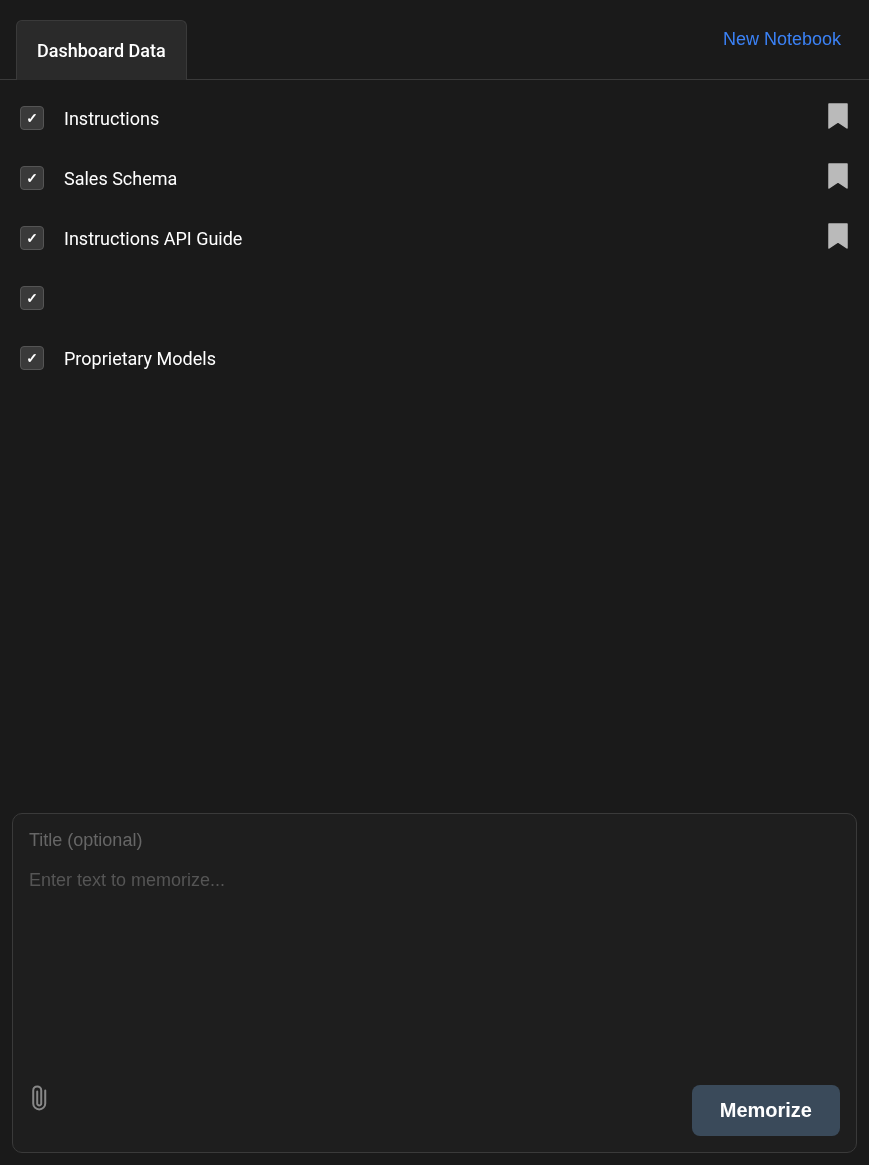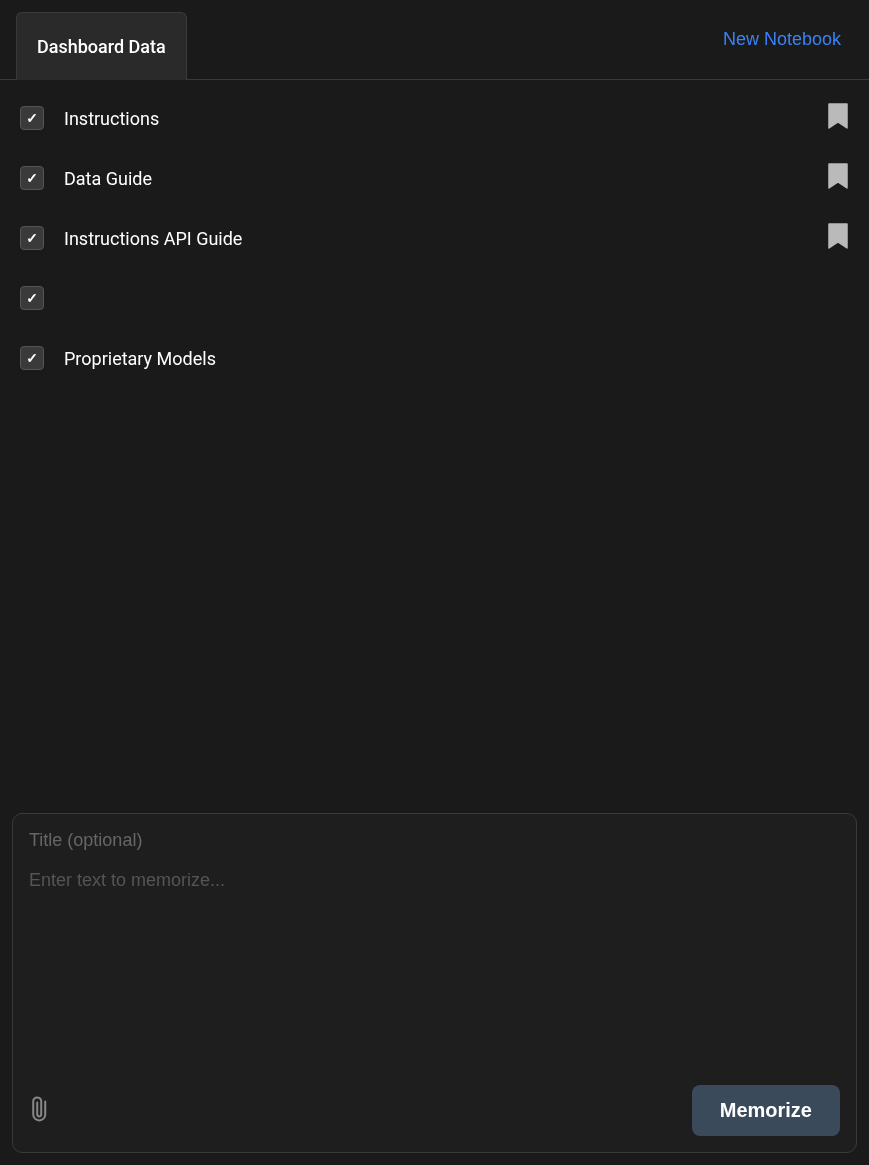--- a/index.html
+++ b/index.html
@@ -41,21 +41,21 @@
       border: 1px solid #3a3a3a;
       border-bottom: none;
       border-radius: 6px 6px 0 0;
       padding: 12px 20px;
       font-size: 18px;
       font-weight: 500;
       color: #ffffff;
       cursor: pointer;
       align-self: flex-end;
       margin-bottom: -1px;
-      height: 68px;
+      height: 60px;
       display: flex;
       align-items: center;
     }
 
     .new-notebook-btn {
       font-size: 18px;
       font-weight: 400;
       color: #3b82f6;
       cursor: pointer;
       background: none;
@@ -159,21 +159,21 @@
       font-family: Liberation Sans, sans-serif;
       line-height: 1.5;
     }
 
     .text-input::placeholder {
       color: #555555;
     }
 
     .bottom-bar {
       display: flex;
-      align-items: center;
+      align-items: flex-start;
       justify-content: space-between;
       margin-top: 12px;
     }
 
     .attach-icon {
       font-size: 22px;
       color: #888888;
       cursor: pointer;
       transform: rotate(-45deg);
       display: inline-block;
@@ -210,21 +210,21 @@
         </div>
         <span class="bookmark-icon"><svg width="22" height="28" viewBox="0 0 22 28" fill="none" xmlns="http://www.w3.org/2000/svg">
         <path d="M2 2h18v24l-9-6-9 6V2z" fill="#cccccc" stroke="#cccccc" stroke-width="1.5" stroke-linejoin="round"></path>
       </svg></span>
       </div>
       <div class="list-item">
         <div class="list-item-left">
           <div class="checkbox checked">
             <span class="checkmark">✓</span>
           </div>
-          <span class="item-label">Data Guide</span>
+          <span class="item-label">Sales Schema</span>
         </div>
         <span class="bookmark-icon"><svg width="22" height="28" viewBox="0 0 22 28" fill="none" xmlns="http://www.w3.org/2000/svg">
         <path d="M2 2h18v24l-9-6-9 6V2z" fill="#cccccc" stroke="#cccccc" stroke-width="1.5" stroke-linejoin="round"></path>
       </svg></span>
       </div>
       <div class="list-item">
         <div class="list-item-left">
           <div class="checkbox checked">
             <span class="checkmark">✓</span>
           </div>

